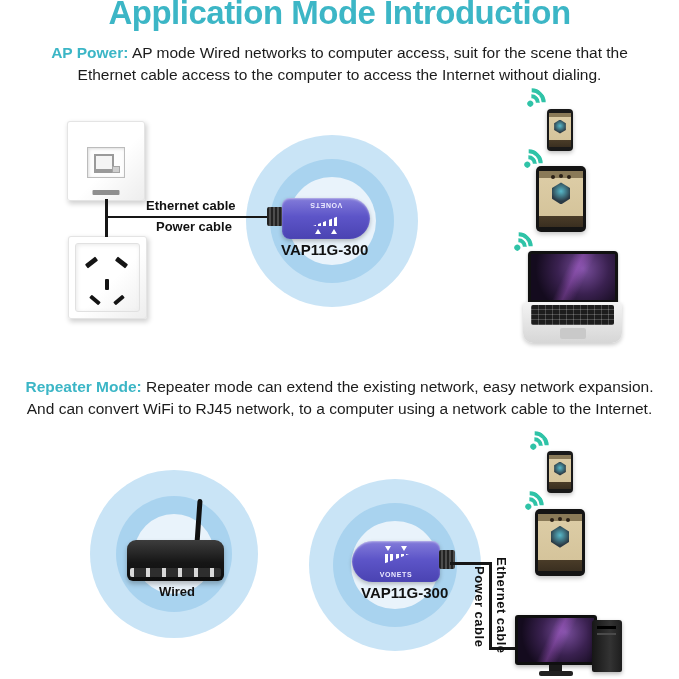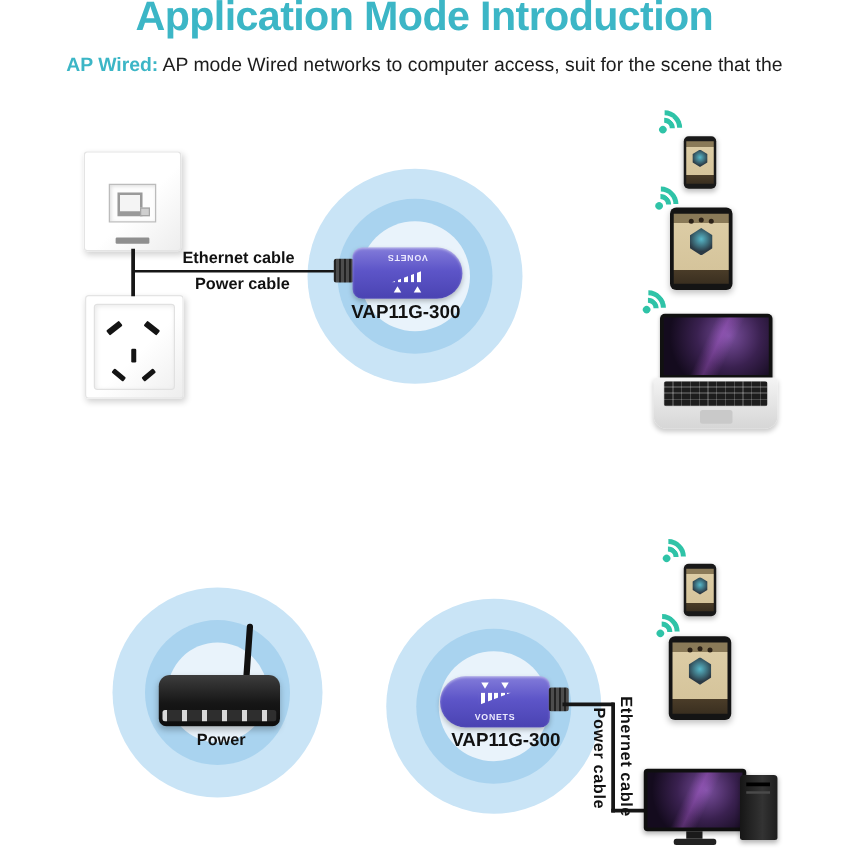--- a/index.html
+++ b/index.html
@@ -104,22 +104,23 @@
   .tower .drive{position:absolute;left:5px;top:13px;width:19px;height:2px;background:#4a4a4a;}
 </style>
 </head>
 <body>
 
 <div id="stage" style="--teal: #3cb6c6; --wifi: #2fc3a7;">
 
   <div class="abs title">Application Mode Introduction</div>
 
   <p class="abs desc" style="top:42px;margin:0;">
-    <span class="mode-label">AP Wired:</span>
+    <span class="mode-label">AP Power:</span>
     <span>AP mode Wired networks to computer access, suit for the scene that the</span><br>
+    <span>Ethernet cable access to the computer to access the Internet without dialing.</span>
   </p>
 
   <div class="abs circ c-outer" style="left:246px;top:135px;width:172px;height:172px;"></div>
   <div class="abs circ c-mid" style="left:270px;top:159px;width:124px;height:124px;"></div>
   <div class="abs circ c-inner" style="left:288px;top:177px;width:88px;height:88px;"></div>
 
   <div class="abs plate" style="left:67px;top:121px;width:78px;height:80px;">
     <div class="jack">
       <div class="rj45"></div>
       <div class="jack-sq"></div>
@@ -183,30 +184,35 @@
       <span class="dot"></span>
   </div>
   <div class="abs laptop-screen" style="left:528px;top:251px;width:84px;height:46px;">
     <div class="game-art" style="width:100%;height:100%;"></div>
   </div>
   <div class="abs laptop-body" style="left:523px;top:302px;width:99px;height:41px;">
     <div class="kbd"></div>
     <div class="trackpad"></div>
   </div>
 
+  <p class="abs desc" style="top:376px;margin:0;">
+    <span class="mode-label">Repeater Mode:</span>
+    <span>Repeater mode can extend the existing network, easy network expansion.</span><br>
+    <span>And can convert WiFi to RJ45 network, to a computer using a network cable to the Internet.</span>
+  </p>
 
   <div class="abs circ c-outer" style="left:90px;top:470px;width:168px;height:168px;"></div>
   <div class="abs circ c-mid" style="left:116px;top:496px;width:116px;height:116px;"></div>
   <div class="abs circ c-inner" style="left:134px;top:514px;width:80px;height:80px;"></div>
 
   <div class="abs antenna" style="left:196px;top:499px;"></div>
   <div class="abs router-body" style="left:127px;top:540px;">
     <div class="router-front"></div>
   </div>
-  <div class="abs" style="left:154px;top:584px;width:46px;text-align:center;font-size:13px;font-weight:700;color:#111;">Power</div>
+  <div class="abs" style="left:154px;top:584px;width:46px;text-align:center;font-size:13px;font-weight:700;color:#111;">Wired</div>
 
   <div class="abs circ c-outer" style="left:309px;top:479px;width:172px;height:172px;"></div>
   <div class="abs circ c-mid" style="left:333px;top:503px;width:124px;height:124px;"></div>
   <div class="abs circ c-inner" style="left:351px;top:521px;width:88px;height:88px;"></div>
 
   <div class="abs" style="left:352px;top:541px;width:104px;height:41px;">
     <div class="vap cap-left" style="position:absolute;left:0;top:0;">
       <div class="face flip">
         <div class="brand">VONETS</div>
         <div class="bars"></div>

